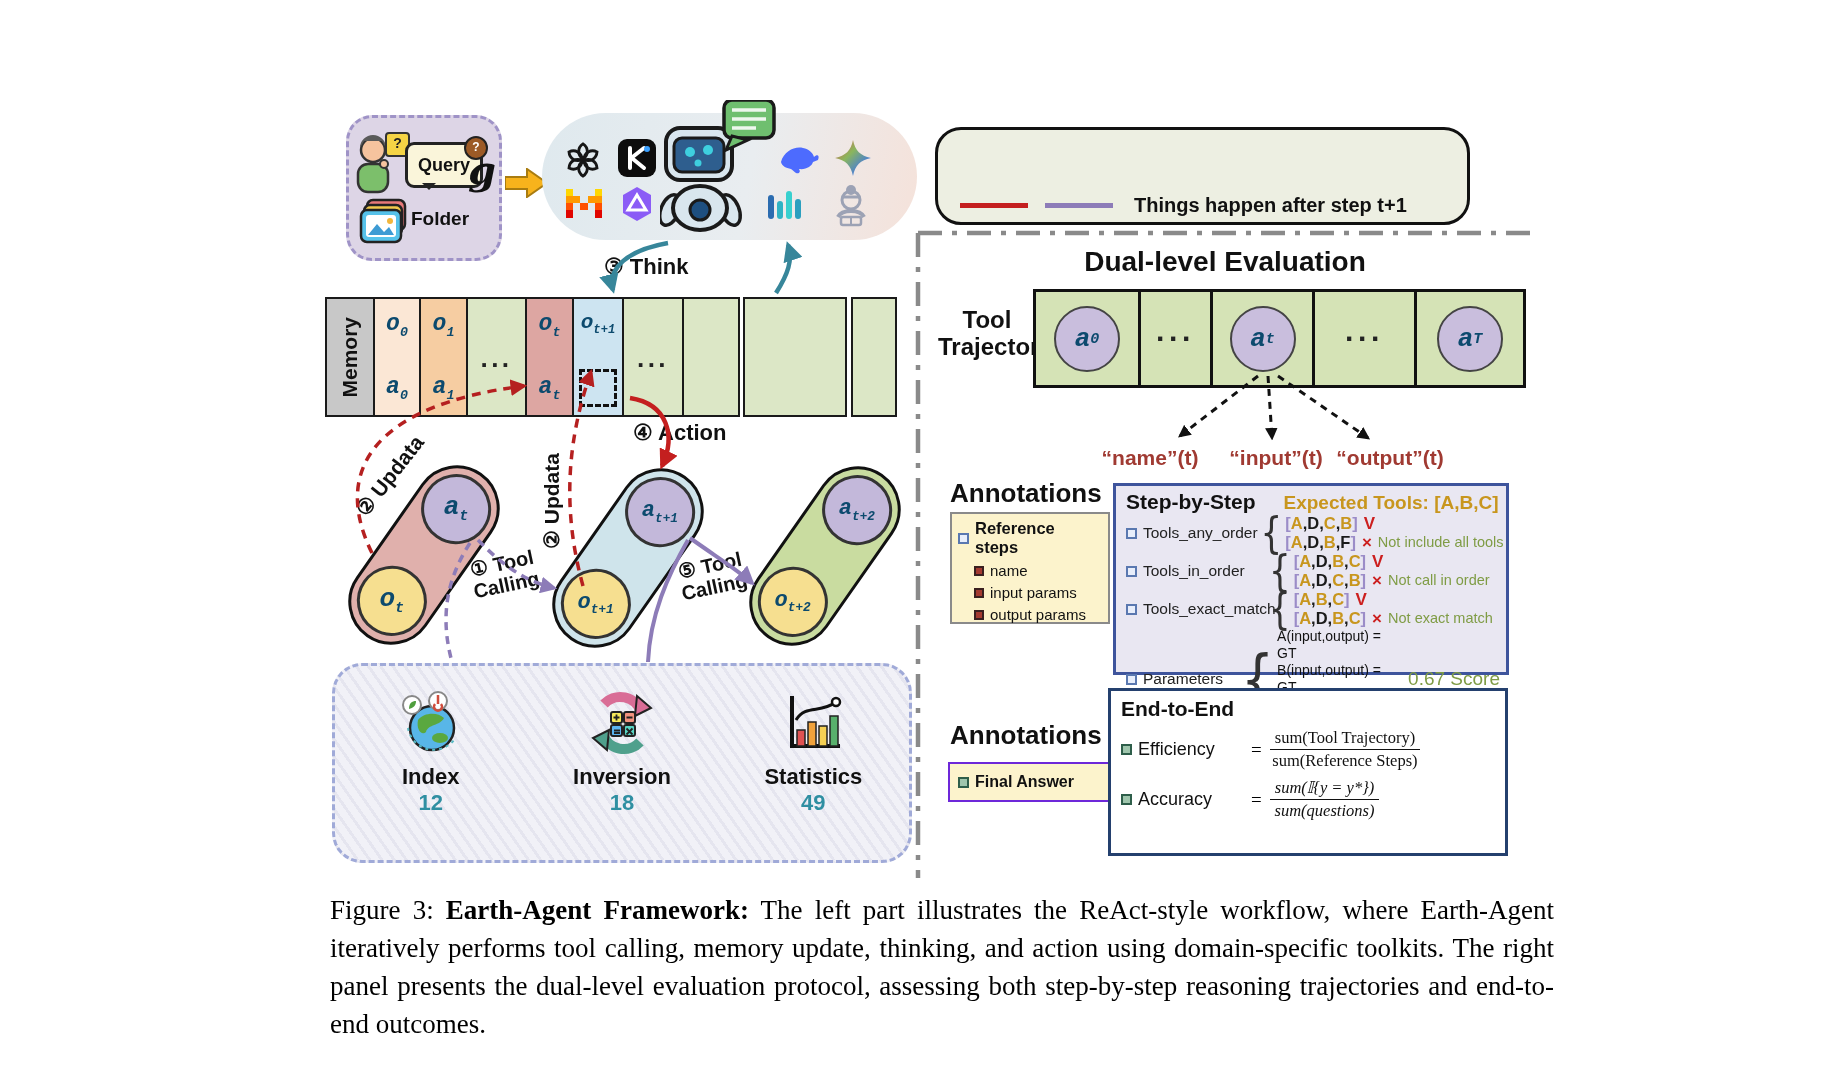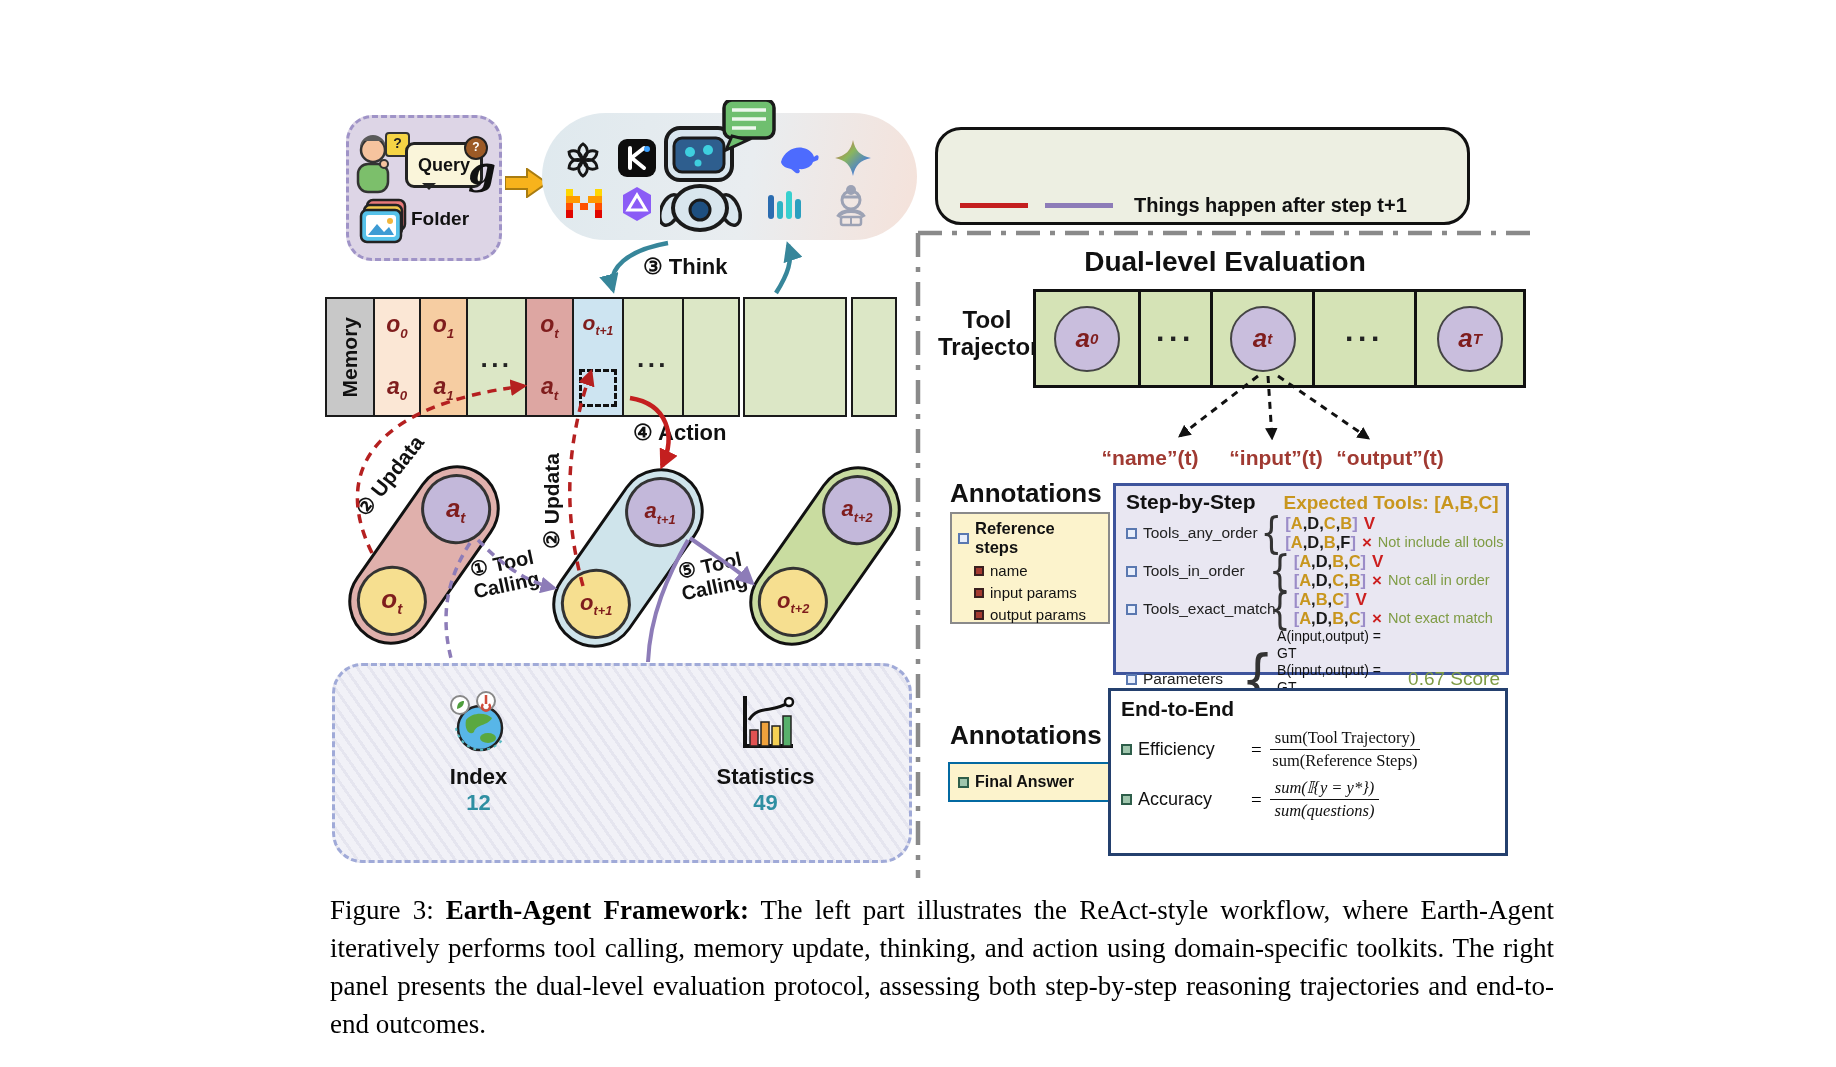--- a/index.html
+++ b/index.html
@@ -1,19 +1,19 @@
 <!DOCTYPE html>
 <html><head>
 <meta charset="utf-8">
 <style>
   html,body{margin:0;padding:0;background:#ffffff;}
   body{width:1836px;height:1067px;position:relative;font-family:"Liberation Sans",sans-serif;}
   #canvas{position:absolute;left:0;top:0;width:1836px;height:1067px;overflow:hidden;}
   .abs{position:absolute;}
-  .mvar{font-family:Liberation Sans, sans-serif;font-style:italic;font-weight:bold;color:#7f1d1d;}
+  .mvar{font-family:Liberation Mono, monospace;font-style:italic;font-weight:bold;color:#0c4a6e;}
   .mvar sub{font-size:.58em;font-style:italic;}
   
   .qbox{left:346px;top:115px;width:156px;height:146px;background:#ddd5e6;border:3.5px dashed #9f93c7;border-radius:26px;box-sizing:border-box;}
   .qbadge{left:36px;top:14px;width:21px;height:21px;background:#f5d445;border:2px solid #333;border-radius:4px;font-weight:bold;font-size:14px;text-align:center;line-height:19px;color:#222;}
   .qbubble{left:56px;top:24px;width:72px;height:40px;background:#faf5da;border:3px solid #222;border-radius:9px;display:flex;align-items:center;justify-content:center;font-weight:bold;font-size:18px;color:#111;}
   .qbubble:after{content:"";position:absolute;left:14px;bottom:-12px;border:7px solid transparent;border-top-color:#222;}
   .qbrown{right:-8px;top:-9px;width:20px;height:20px;background:#9c5a26;border:2px solid #222;border-radius:50%;color:#fff;font-weight:bold;font-size:12px;text-align:center;line-height:18px;}
   .folder-label{left:62px;top:90px;font-weight:bold;font-size:19px;color:#111;}
   .gsym{left:468px;top:146px;font-family:"DejaVu Serif",serif;font-style:italic;font-weight:bold;font-size:40px;color:#111;}
   
@@ -79,21 +79,21 @@
   .sbs-row{display:flex;align-items:center;}
   .sbs-label{font-size:15.5px;color:#222;width:140px;display:flex;align-items:center;}
   .brace{font-family:"DejaVu Sans",sans-serif;font-size:34px;color:#333;transform:scaleY(1.25);margin:0 3px;line-height:30px;}
   .brace.big{font-size:52px;line-height:48px;}
   .cases .case{display:flex;align-items:center;gap:6px;font-size:16.5px;font-weight:bold;line-height:19px;text-align:right;}
   .tk-gold{color:#c8961e;}.tk-dark{color:#1a1a1a;}.tk-br{color:#9b8cc8;}
   .mk{color:#cc1f1f;font-weight:bold;font-size:17px;}
   .note{color:#7f9c45;font-size:14.5px;font-weight:normal;white-space:nowrap;}
   .plines div{font-size:14px;color:#111;line-height:17px;}
   .score{color:#7f9c45;font-size:19px;margin-left:10px;align-self:center;white-space:nowrap;}
-  .fabox{left:948px;top:762px;width:170px;height:40px;background:#fcf3cc;border:2px solid #0369a1;box-sizing:border-box;display:flex;align-items:center;padding-left:8px;font-weight:bold;font-size:16px;color:#111;}
+  .fabox{left:948px;top:762px;width:170px;height:40px;background:#fcf3cc;border:2px solid #6d28d9;box-sizing:border-box;display:flex;align-items:center;padding-left:8px;font-weight:bold;font-size:16px;color:#111;}
   .e2e{left:1108px;top:688px;width:400px;height:168px;background:#fff;border:3px solid #24406e;box-sizing:border-box;padding:6px 10px;}
   .e2e-title{font-weight:bold;font-size:21px;color:#111;}
   .metric{display:flex;align-items:center;margin-top:7px;}
   .metric .mname{font-size:18px;color:#111;width:105px;}
   .metric .meq{font-family:"Liberation Serif",serif;font-size:19px;margin:0 8px;}
   .frac{font-family:"Liberation Serif",serif;font-size:16.5px;text-align:center;color:#111;}
   .frac .num{display:block;padding:0 5px 1px 5px;border-bottom:1.8px solid #111;}
   .frac .den{display:block;padding-top:1px;}
   .frac.it{font-style:italic;}
   
@@ -293,21 +293,21 @@
     <div class="mc green" style="width:62px">
       <div class="d">···</div>
     </div>
     <div class="mc green" style="width:58px"></div>
     <div class="mgap"></div>
     <div class="mc green" style="width:104px"></div>
     <div class="mgap"></div>
     <div class="mc green" style="width:46px"></div>
   </div>
 
-  <div class="abs steplab" style="left:643px;top:254px;font-size:22px">③ Think</div>
+  <div class="abs steplab" style="left:604px;top:254px;font-size:22px">③ Think</div>
   <div class="abs steplab" style="left:633px;top:420px;font-size:22px">④ Action</div>
   <div class="abs steplab" style="left:328px;top:464px;width:124px;text-align:center;font-size:21px;transform:rotate(-52deg)">② Updata</div>
   <div class="abs steplab" style="left:490px;top:489px;width:124px;text-align:center;font-size:21px;transform:rotate(-90deg)">② Updata</div>
   <div class="abs steplab" style="left:458px;top:552px;width:92px;text-align:center;font-size:20px;line-height:22px;transform:rotate(-12deg)">
     <div>① Tool</div>
       <div>Calling</div>
   </div>
   <div class="abs steplab" style="left:666px;top:554px;width:92px;text-align:center;font-size:20px;line-height:22px;transform:rotate(-12deg)">
     <div>⑤ Tool</div>
       <div>Calling</div>
@@ -348,20 +348,35 @@
         <path d="M11 19 C11 13 14 11 18 11 C18 16 15 18 11 19 Z" fill="#4f9e3d"></path>
         <circle cx="40" cy="11" r="9" fill="#fff" stroke="#888" stroke-width="2"></circle>
         <path d="M40 5 V14 M37 14 a4 4 0 1 0 6 0" stroke="#d04c3c" stroke-width="2.5" fill="none"></path>
         <path d="M10 38 A26 26 0 0 0 56 50" stroke="#57b8c2" stroke-width="2" fill="none" stroke-dasharray="3 4"></path>
       </svg>
       <div class="tname">Index</div>
       <div class="tcount">12</div>
     </div>
     <div class="titem">
       <svg width="66" height="66" viewBox="0 0 66 66">
+        <path d="M52 22 A22 22 0 0 0 15 14" stroke="#d96d96" stroke-width="10" fill="none"></path>
+        <polygon points="48,6 62,18 46,26" fill="#d96d96" stroke="#222" stroke-width="2"></polygon>
+        <path d="M14 44 A22 22 0 0 0 51 52" stroke="#4fa08c" stroke-width="10" fill="none"></path>
+        <polygon points="18,60 4,48 20,40" fill="#4fa08c" stroke="#222" stroke-width="2"></polygon>
+        <rect x="22" y="22" width="11" height="11" rx="2" fill="#f7e95a" stroke="#222" stroke-width="2"></rect>
+        <rect x="35" y="22" width="11" height="11" rx="2" fill="#f2937e" stroke="#222" stroke-width="2"></rect>
+        <rect x="22" y="35" width="11" height="11" rx="2" fill="#5bb4f0" stroke="#222" stroke-width="2"></rect>
+        <rect x="35" y="35" width="11" height="11" rx="2" fill="#59d4c3" stroke="#222" stroke-width="2"></rect>
+        <path d="M27.5 24.5 V30.5 M24.5 27.5 H30.5 M37.5 27.5 H43.5 M25 40.5 L31 40.5 M25 43 L31 43 M37.5 38.5 l6 6 M43.5 38.5 l-6 6" stroke="#222" stroke-width="1.8"></path>
+      </svg>
+      <div class="tname">Inversion</div>
+      <div class="tcount">18</div>
+    </div>
+    <div class="titem">
+      <svg width="66" height="66" viewBox="0 0 66 66">
         <path d="M12 6 V56 H60" stroke="#111" stroke-width="4" fill="none"></path>
         <rect x="17" y="40" width="8" height="16" fill="#e05252" stroke="#222" stroke-width="1.5"></rect>
         <rect x="28" y="32" width="8" height="24" fill="#f0a23c" stroke="#222" stroke-width="1.5"></rect>
         <rect x="39" y="36" width="8" height="20" fill="#f5d054" stroke="#222" stroke-width="1.5"></rect>
         <rect x="50" y="26" width="8" height="30" fill="#58b06c" stroke="#222" stroke-width="1.5"></rect>
         <path d="M16 30 C26 14 40 24 56 12" stroke="#111" stroke-width="3" fill="none"></path>
         <circle cx="56" cy="12" r="4" fill="#fff" stroke="#111" stroke-width="2.5"></circle>
       </svg>
       <div class="tname">Statistics</div>
       <div class="tcount">49</div>

